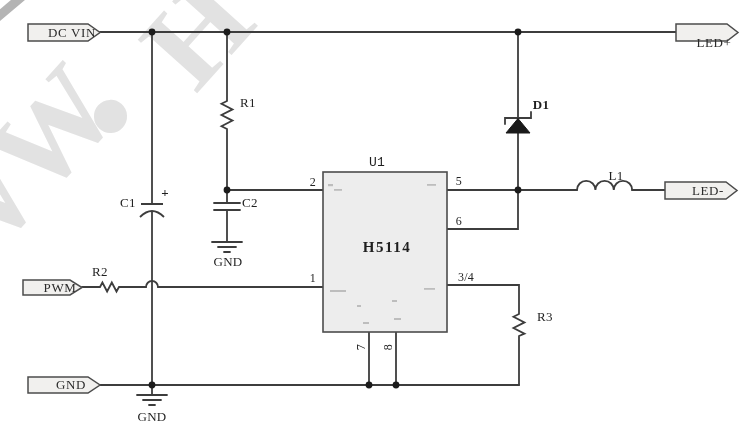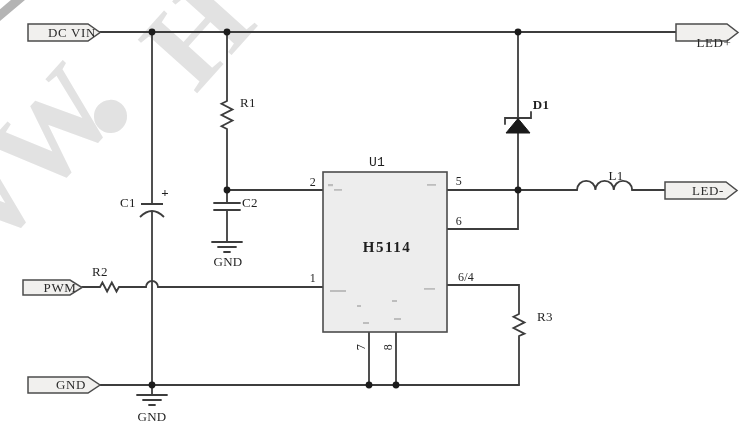--- a/index.html
+++ b/index.html
@@ -130,17 +130,17 @@
   <div class="lbl" style="left:545px; top:317px;">R3</div>
   <div class="lbl" style="left:152px; top:417px;">GND</div>
 
   <div class="lbl" style="left:377px; top:162px;font-family:Liberation Mono, monospace;">U1</div>
   <div class="lbl partname" style="left:387px; top:247px;">H5114</div>
 
   <div class="lbl pin" style="left:313px; top:182px;">2</div>
   <div class="lbl pin" style="left:313px; top:278px;">1</div>
   <div class="lbl pin" style="left:459px; top:181px;">5</div>
   <div class="lbl pin" style="left:459px; top:221px;">6</div>
-  <div class="lbl pin" style="left:466px; top:277px;">6/4</div>
+  <div class="lbl pin" style="left:466px; top:277px;">3/4</div>
   <div class="lbl pin rot" style="left:361px; top:347px;">7</div>
   <div class="lbl pin rot" style="left:388px; top:347px;">8</div>
 
 </div>
 
 </body></html>

